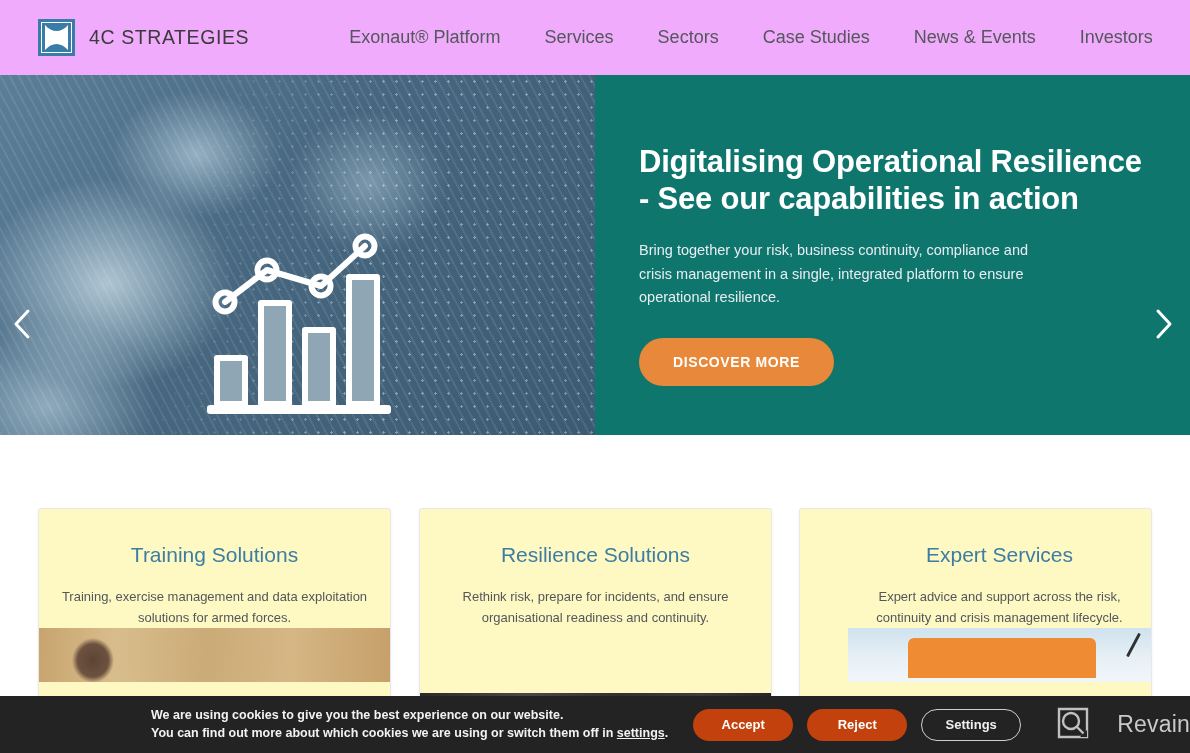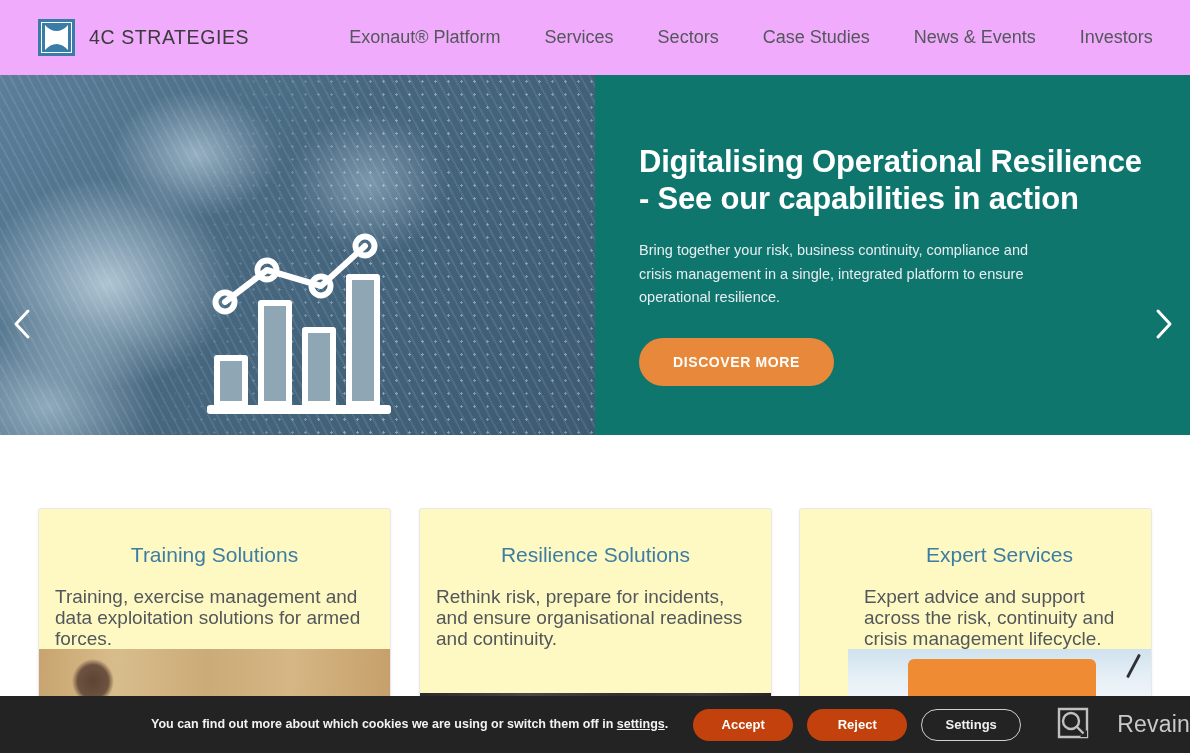--- a/index.html
+++ b/index.html
@@ -109,21 +109,21 @@
     overflow:hidden;
   }
   .card-1 { left:38px; }
   .card-2 { left:419px; }
   .card-3 { left:799px;padding-left:48px; }
   .card-title {
     text-align:center; color:#3d7ca3; font-size:21px; font-weight:400;
     margin-top:34px;
   }
   .card-desc {
-    text-align:left; color:#53575b; font-size:19px; line-height:21px;
+    text-align:center; color:#53575b; font-size:13px; line-height:21px;
     margin-top:19px; padding:0 16px;
   }
   .card-img { position:absolute; left:0; bottom:0; width:100%; height:54px; }
   .img-training {
     background:linear-gradient(92deg,#c8a46f 0%,#d8bd8c 22%,#cbab78 48%,#d5b684 72%,#c6a06a 100%);
     position:relative;
   }
   .img-training::after {
     content:""; position:absolute; left:30px; top:0; width:48px; height:54px;
     background:radial-gradient(ellipse 28px 30px at 50% 60%, #5c4433 0%, #6d5240 55%, rgba(109,82,64,0) 75%);
@@ -261,20 +261,21 @@
     <div class="card-title">Expert Services</div>
     <div class="card-desc">Expert advice and support across the risk, continuity and crisis management lifecycle.</div>
     <div class="card-img img-expert">
       <span class="pen"></span>
     </div>
   </div>
 </div>
 
 <div class="cookie">
   <div class="cookie-text">
+    <div>We are using cookies to give you the best experience on our website.</div>
     <div><span>You can find out more about which cookies we are using or switch them off in </span><a href="#">settings</a><span>.</span></div>
   </div>
   <div class="cookie-btns">
     <button class="ck-btn ck-fill">Accept</button>
     <button class="ck-btn ck-fill">Reject</button>
     <button class="ck-btn ck-outline">Settings</button>
   </div>
   <div class="revain">
     <span>
       <svg width="34" height="34" viewBox="0 0 34 34">

